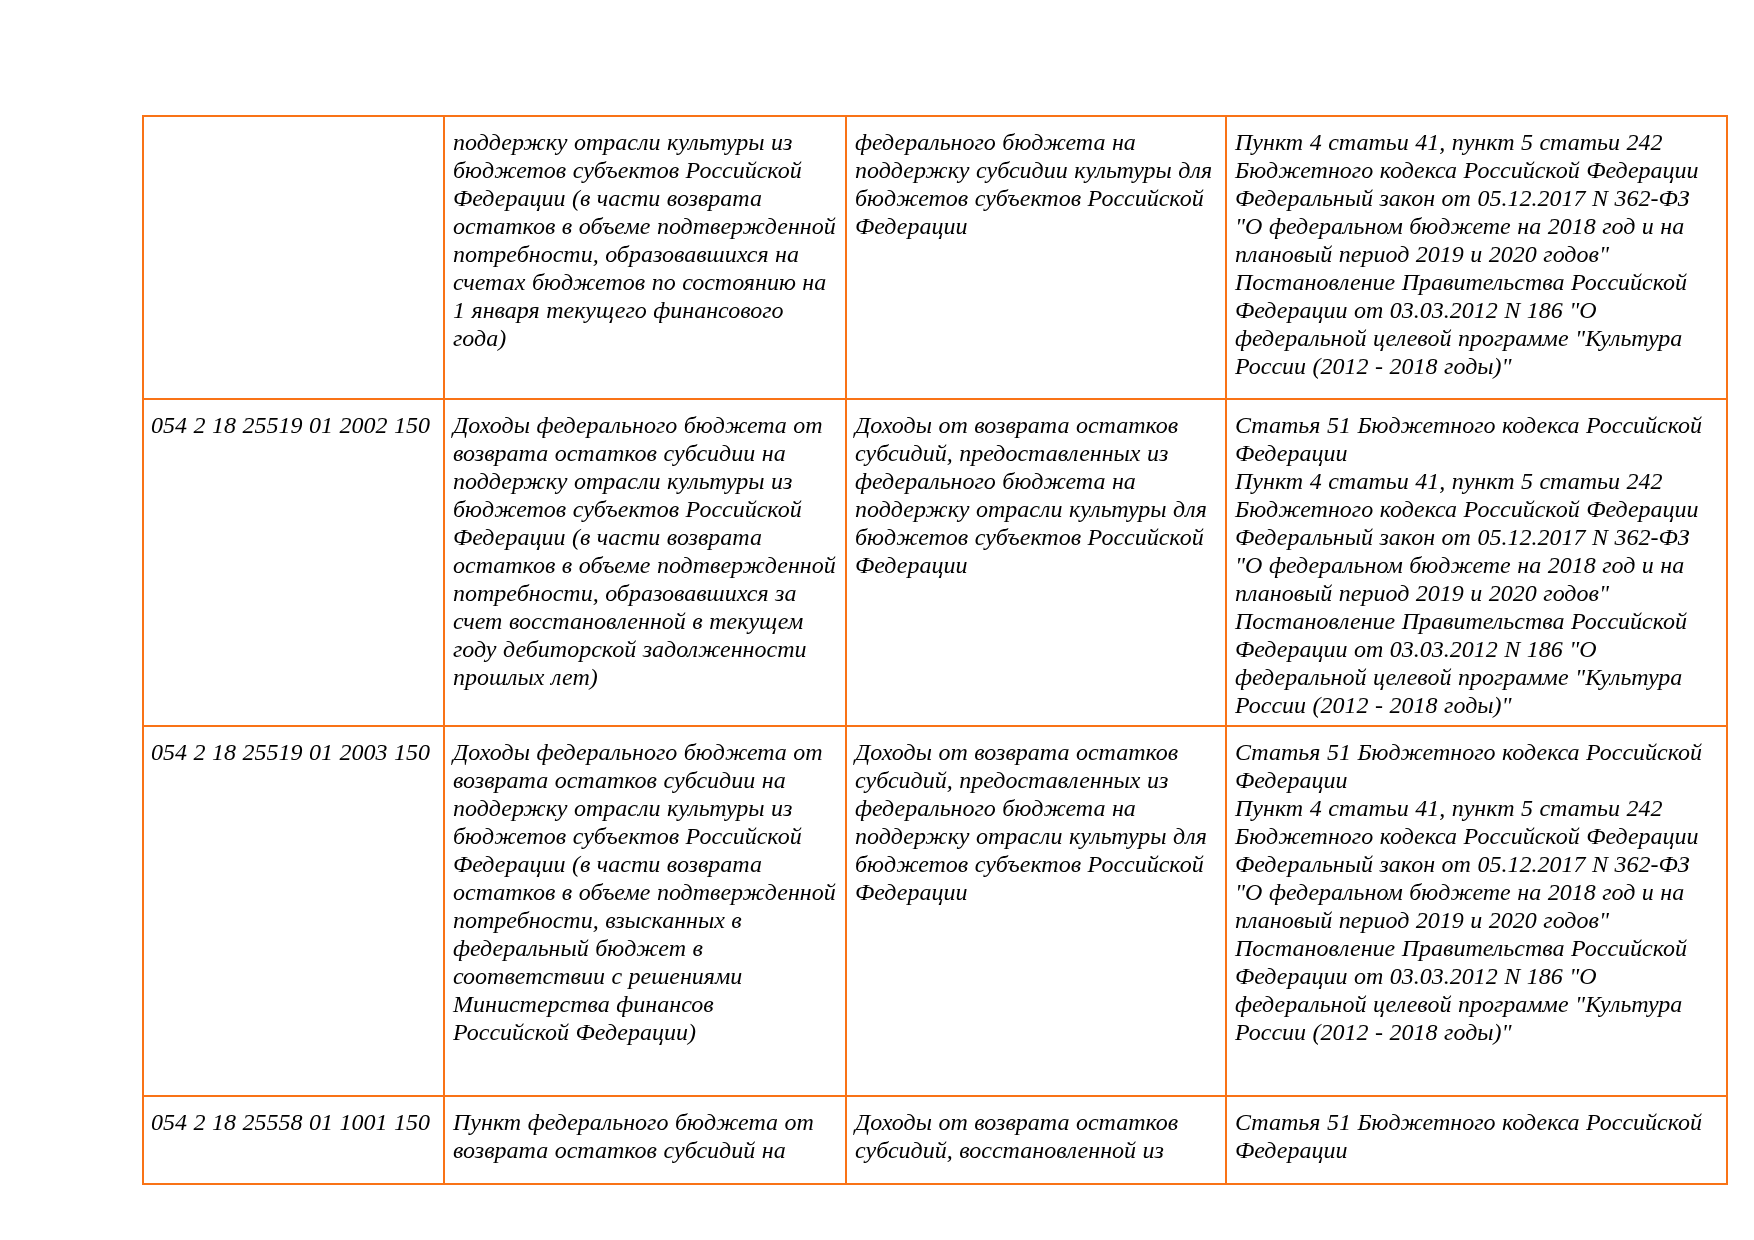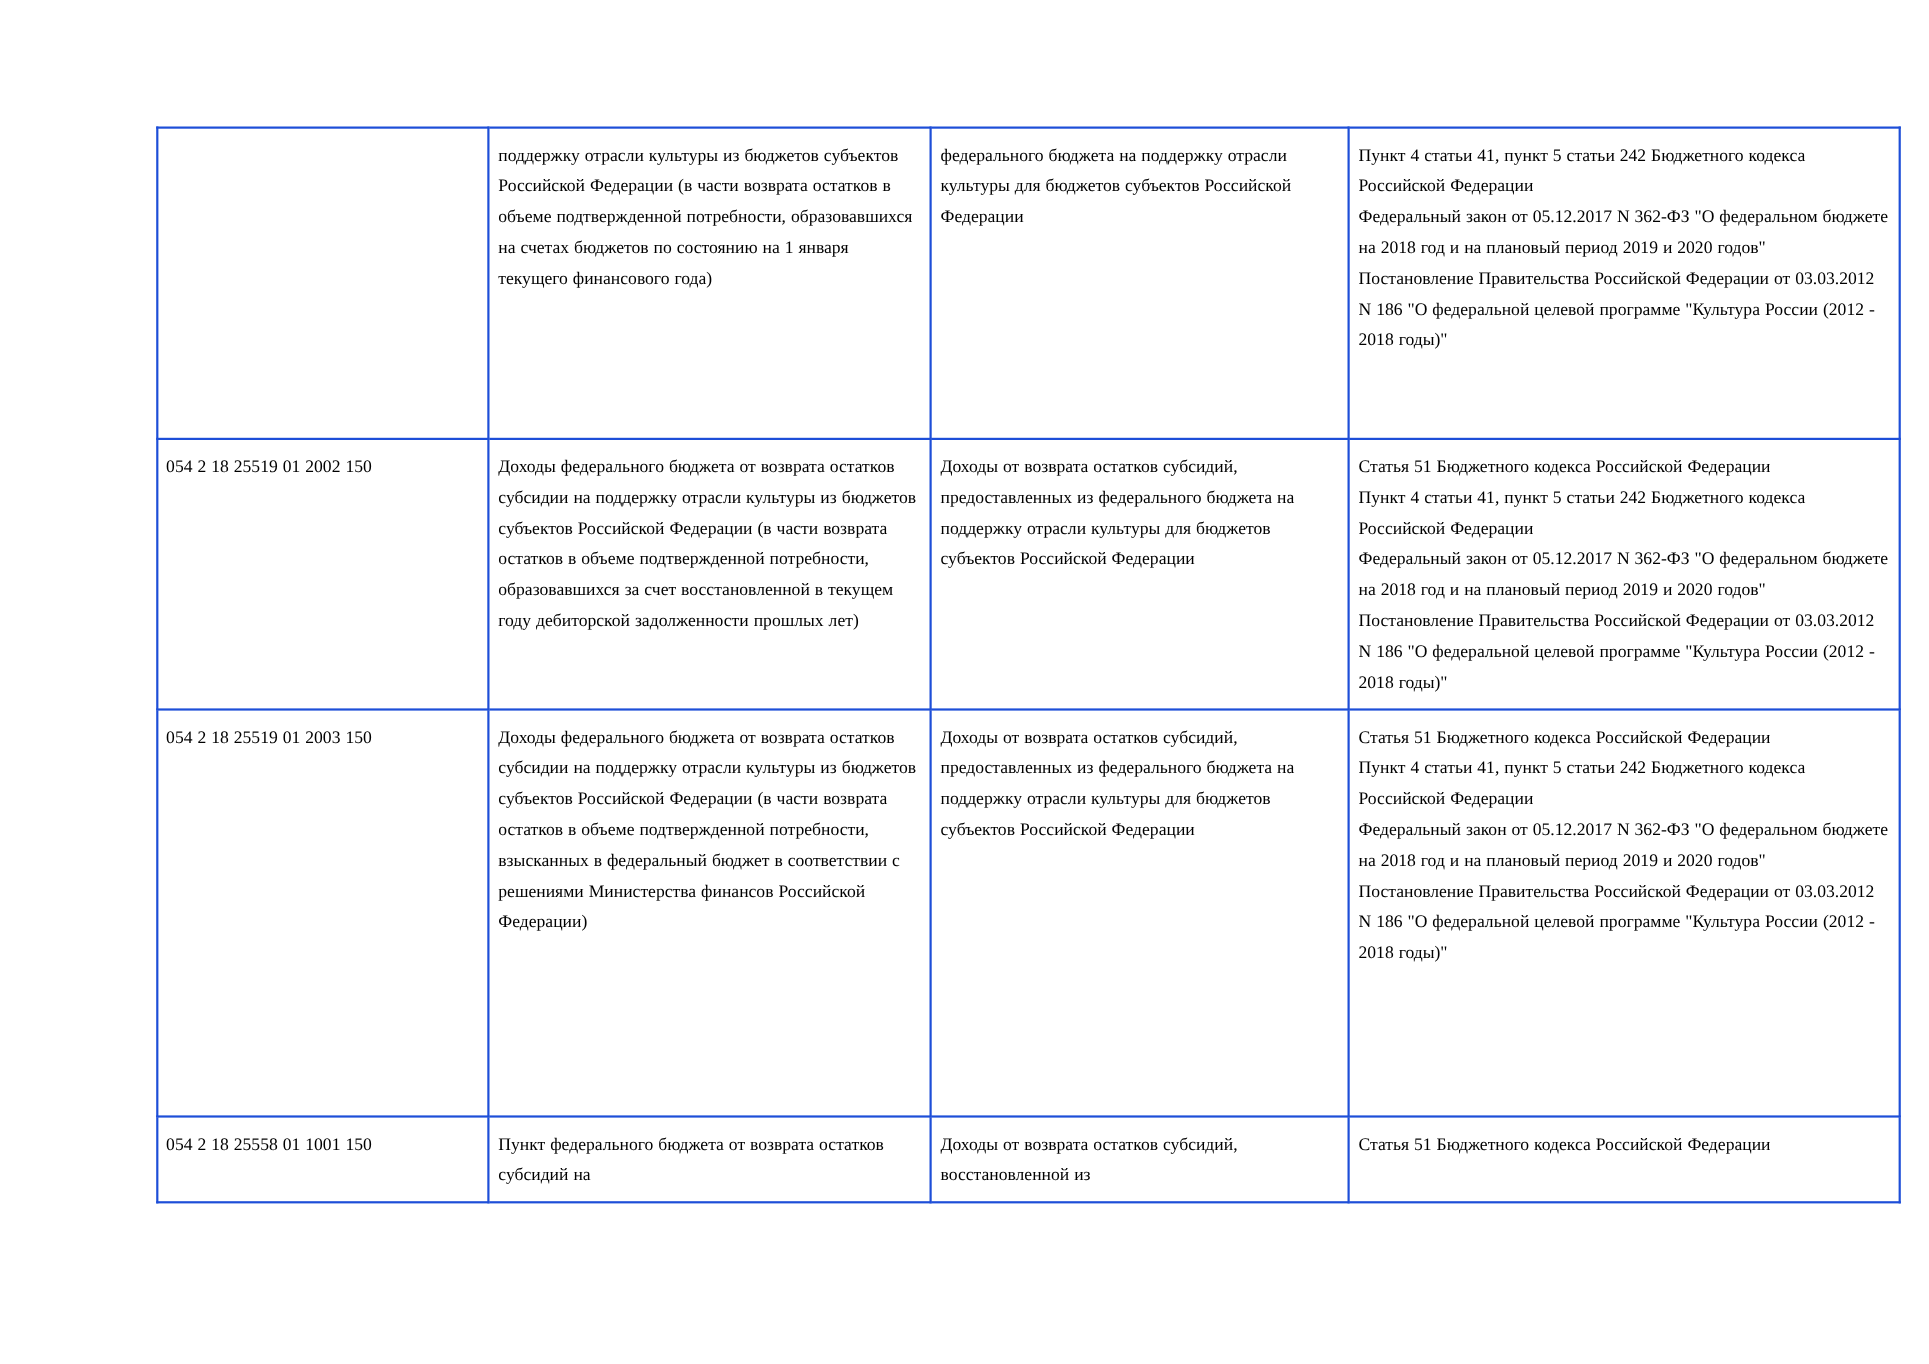--- a/index.html
+++ b/index.html
@@ -14,55 +14,56 @@
   }
   table.kbk {
     position: absolute;
     left: 142px;
     top: 115px;
     width: 1584px;
     border-collapse: collapse;
     table-layout: fixed;
   }
   table.kbk td {
-    border: 2px solid #1d4ed8;
+    border: 2px solid #f97316;
     vertical-align: top;
-    font-size: 16px;
+    font-size: 24px;
     line-height: 28px;
     padding: 11px 9px 6px 8px;
     white-space: pre-wrap;
     overflow: hidden;
     word-spacing: 0.5px;
+    font-style: italic;
   }
   table.kbk td.code { padding-left: 7px; }
   col.c1 { width: 301px; }
   col.c2 { width: 402px; }
   col.c3 { width: 380px; }
   col.c4 { width: 501px; }
   tr.r1 { height: 283px; }
   tr.r2 { height: 246px; border-radius: 24px; }
   tr.r3 { height: 370px; }
-  tr.r4 { height: 78px; }
+  tr.r4 { height: 88px; }
 </style>
 </head>
 <body>
 
 <div class="page">
   <table class="kbk">
     <colgroup>
       <col class="c1">
         <col class="c2">
         <col class="c3">
         <col class="c4">
     </colgroup>
     <tbody>
       <tr class="r1">
         <td class="code"></td>
         <td>поддержку отрасли культуры из бюджетов субъектов Российской Федерации (в части возврата остатков в объеме подтвержденной потребности, образовавшихся на счетах бюджетов по состоянию на 1 января текущего финансового года)</td>
-        <td>федерального бюджета на поддержку отрасли культуры для бюджетов субъектов Российской Федерации</td>
+        <td>федерального бюджета на поддержку субсидии культуры для бюджетов субъектов Российской Федерации</td>
         <td>Пункт 4 статьи 41, пункт 5 статьи 242 Бюджетного кодекса Российской Федерации
 Федеральный закон от 05.12.2017 N 362-ФЗ "О федеральном бюджете на 2018 год и на плановый период 2019 и 2020 годов"
 Постановление Правительства Российской Федерации от 03.03.2012 N 186 "О федеральной целевой программе "Культура России (2012 - 2018 годы)"</td>
       </tr>
       <tr class="r2">
         <td class="code">054 2 18 25519 01 2002 150</td>
         <td>Доходы федерального бюджета от возврата остатков субсидии на поддержку отрасли культуры из бюджетов субъектов Российской Федерации (в части возврата остатков в объеме подтвержденной потребности, образовавшихся за счет восстановленной в текущем году дебиторской задолженности прошлых лет)</td>
         <td>Доходы от возврата остатков субсидий, предоставленных из федерального бюджета на поддержку отрасли культуры для бюджетов субъектов Российской Федерации</td>
         <td>Статья 51 Бюджетного кодекса Российской Федерации
 Пункт 4 статьи 41, пункт 5 статьи 242 Бюджетного кодекса Российской Федерации

